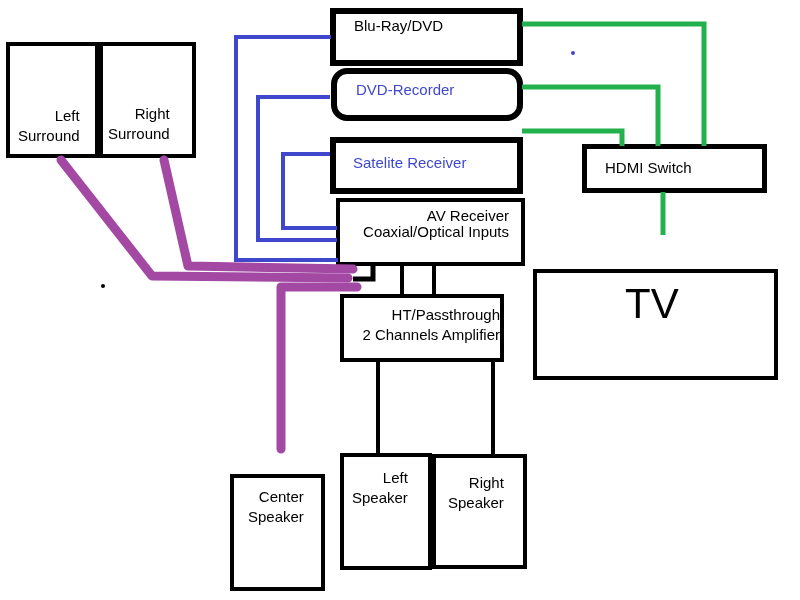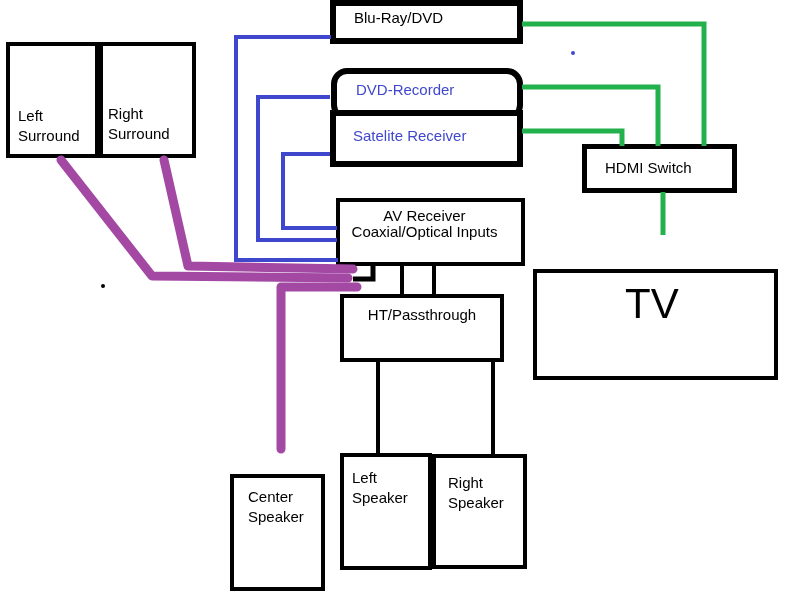--- a/index.html
+++ b/index.html
@@ -2,28 +2,28 @@
 <html><head>
 <meta charset="utf-8">
 <style>
   html,body{margin:0;padding:0;background:#ffffff;}
   #canvas{
     position:relative;width:800px;height:600px;background:#ffffff;overflow:hidden;
     font-family:"Liberation Sans","DejaVu Sans",sans-serif;color:#000;
   }
   .box{position:absolute;box-sizing:border-box;border-style:solid;border-color:#000;background:#fff;}
   .lbl{position:absolute;font-size:15px;white-space:nowrap;line-height:18px;}
-  .ln{display:block;}
+  .ln{display:block;text-align:right;}
   .blue-text{color:#3F48CC;}
 
   
-  .b-bluray {left:330px;top:0;  width:193px;height:44px;border-width:6px;}
+  .b-bluray {left:330px;top:8px;  width:193px;height:58px;border-width:6px;}
   .b-dvdrec {left:331px;top:68px; width:192px;height:53px;border-width:6px;border-radius:16px;}
-  .b-sat    {left:330px;top:110px;width:193px;height:57px;border-width:6px;}
-  .b-hdmi   {left:582px;top:144px;width:155px;height:49px;border-width:5px;}
+  .b-sat    {left:330px;top:137px;width:193px;height:57px;border-width:6px;}
+  .b-hdmi   {left:582px;top:144px;width:185px;height:49px;border-width:5px;}
   .b-tv     {left:533px;top:233px;width:245px;height:111px;border-width:4px;margin-top:36px;}
   .b-av     {left:336px;top:198px;width:189px;height:68px;border-width:4px;}
   .b-ht     {left:340px;top:294px;width:164px;height:68px;border-width:4px;}
   .b-lsur   {left:6px;  top:42px; width:93px; height:116px;border-width:4px;}
   .b-rsur   {left:99px; top:42px; width:97px; height:116px;border-width:4px;}
   .b-cspk   {left:230px;top:453px;width:95px; height:117px;border-width:4px;margin-top:21px;}
   .b-lspk   {left:340px;top:453px;width:92px; height:117px;border-width:4px;}
   .b-rspk   {left:432px;top:454px;width:95px; height:115px;border-width:4px;}
 
   
@@ -89,20 +89,21 @@
   <div class="box b-av">
     <div class="lbl l-av">
       <span class="ln">AV Receiver</span>
       <span class="ln">Coaxial/Optical Inputs</span>
     </div>
   </div>
 
   <div class="box b-ht">
     <div class="lbl l-ht">
       <span class="ln">HT/Passthrough</span>
+      <span class="ln">2 Channels Amplifier</span>
     </div>
   </div>
 
   <div class="box b-cspk">
     <div class="lbl l-cspk">
       <span class="ln">Center</span>
       <span class="ln">Speaker</span>
     </div>
   </div>
 

